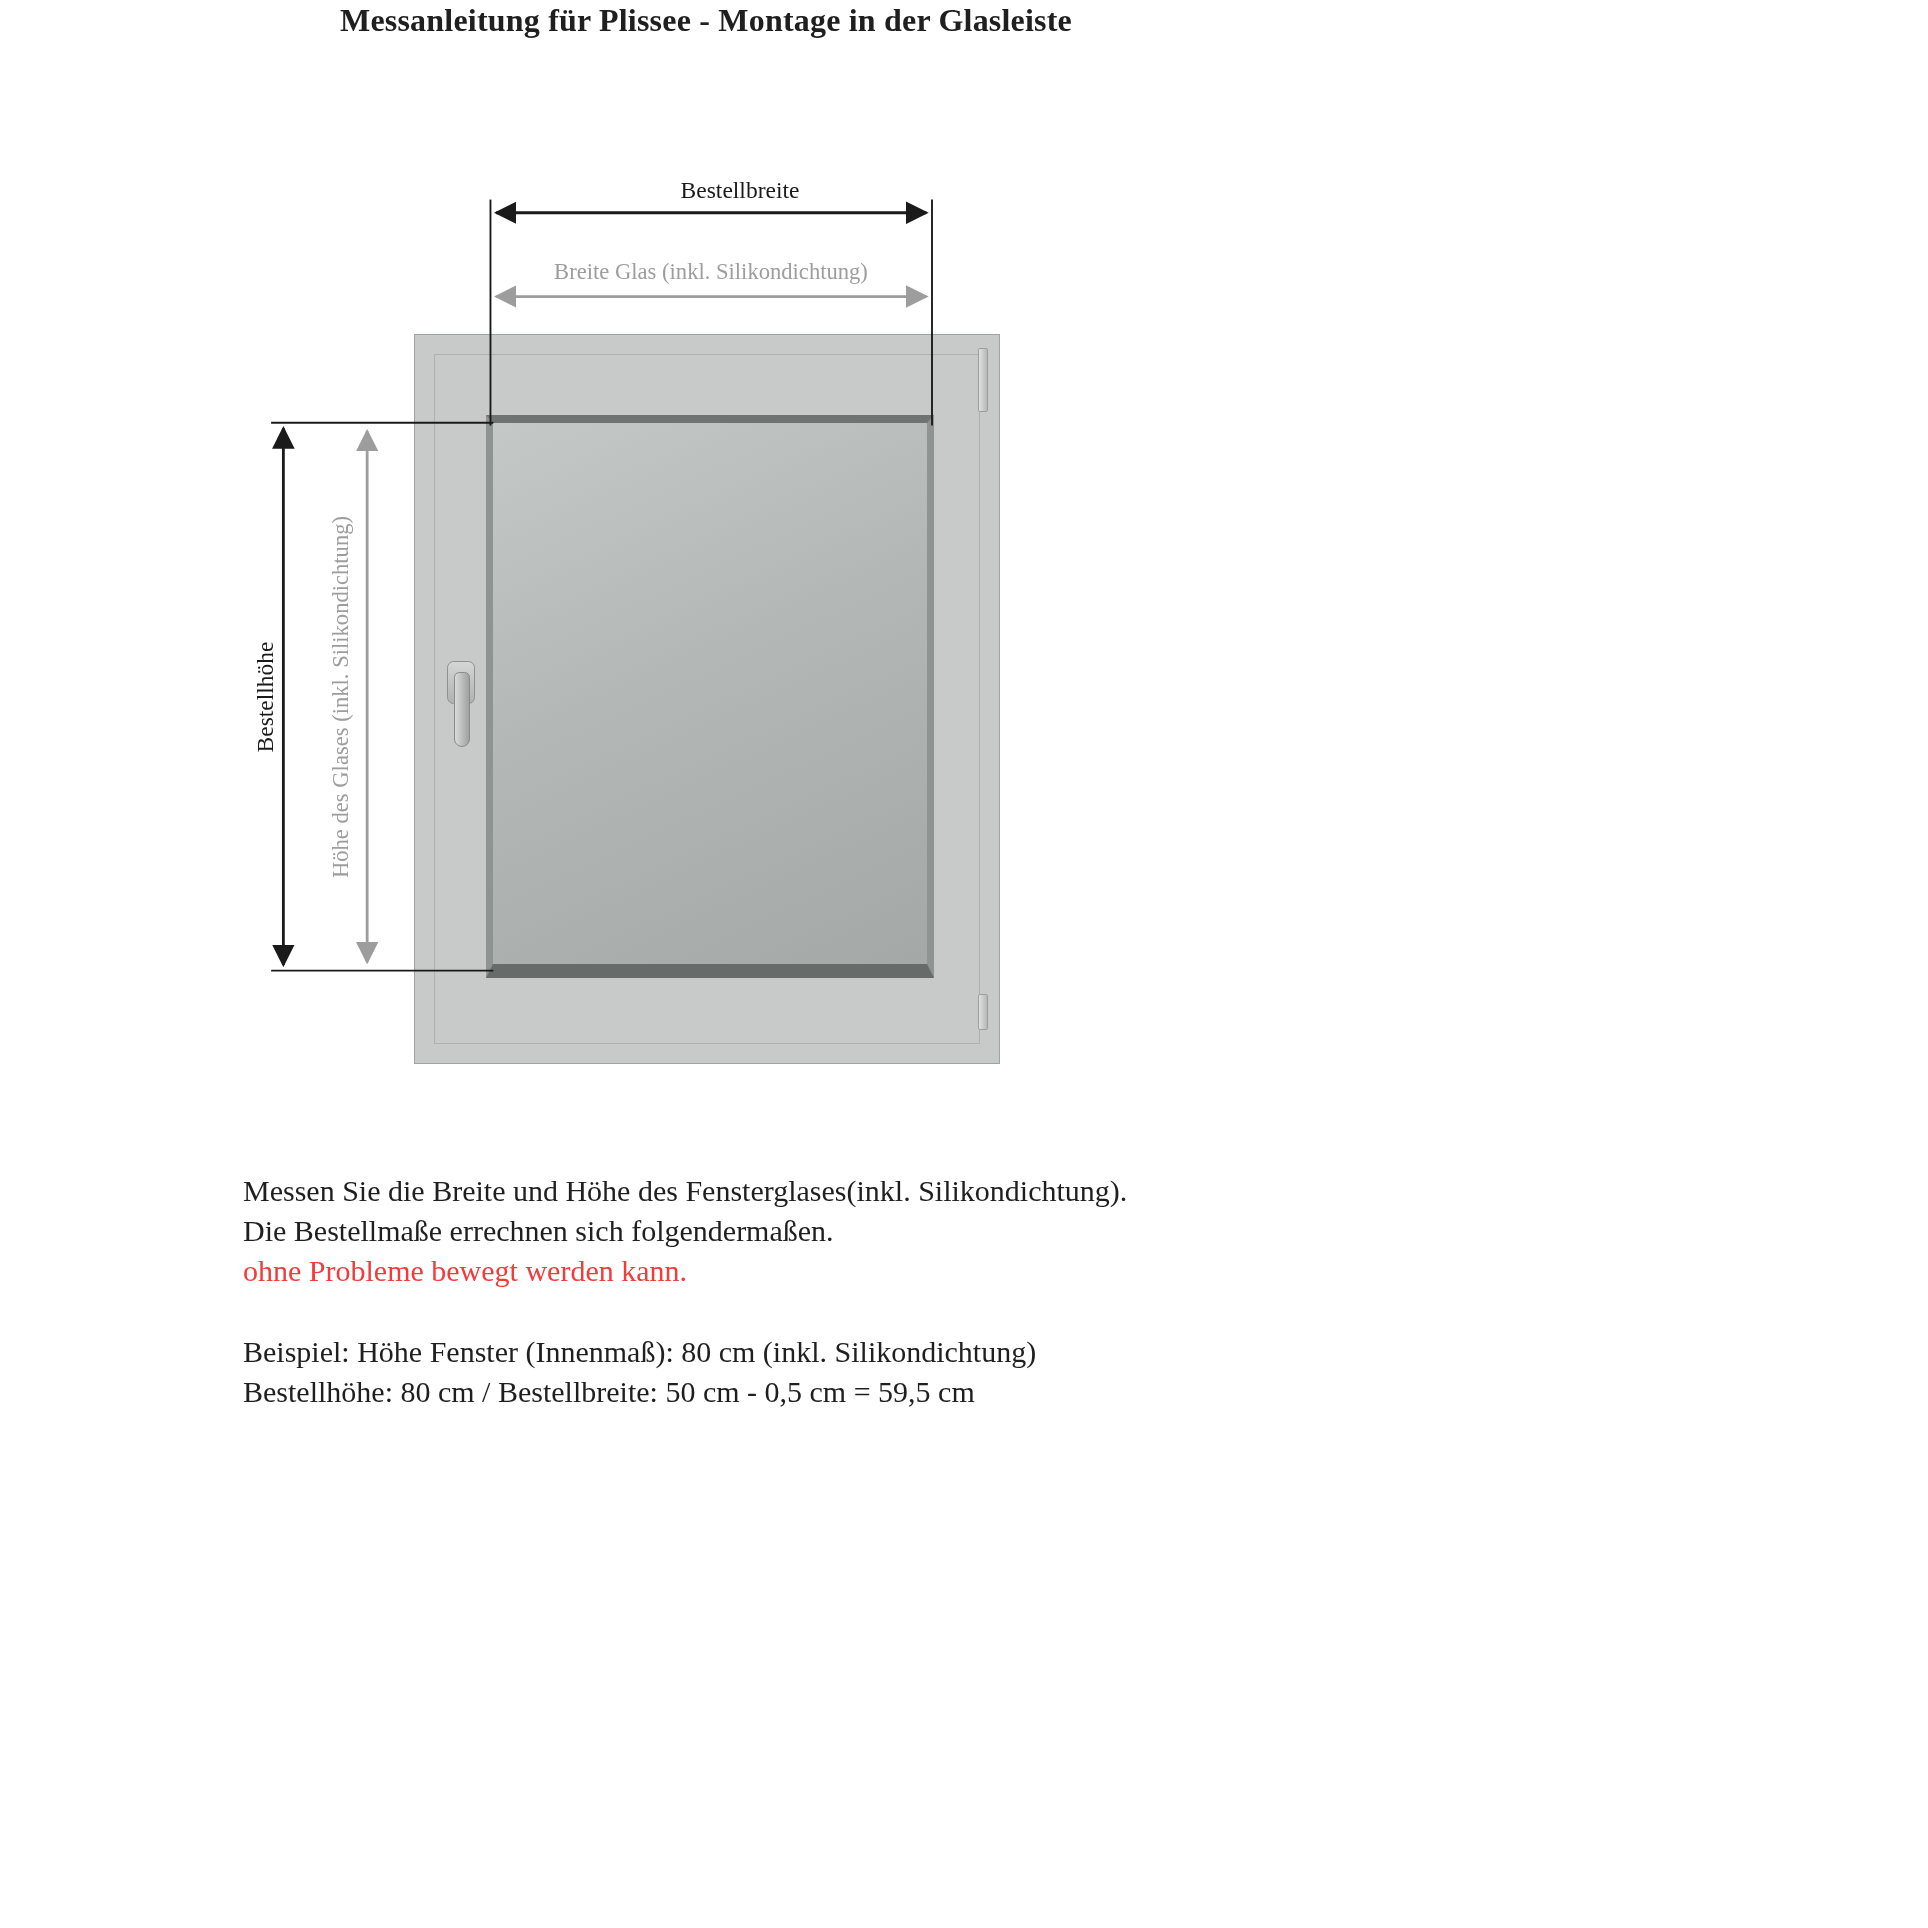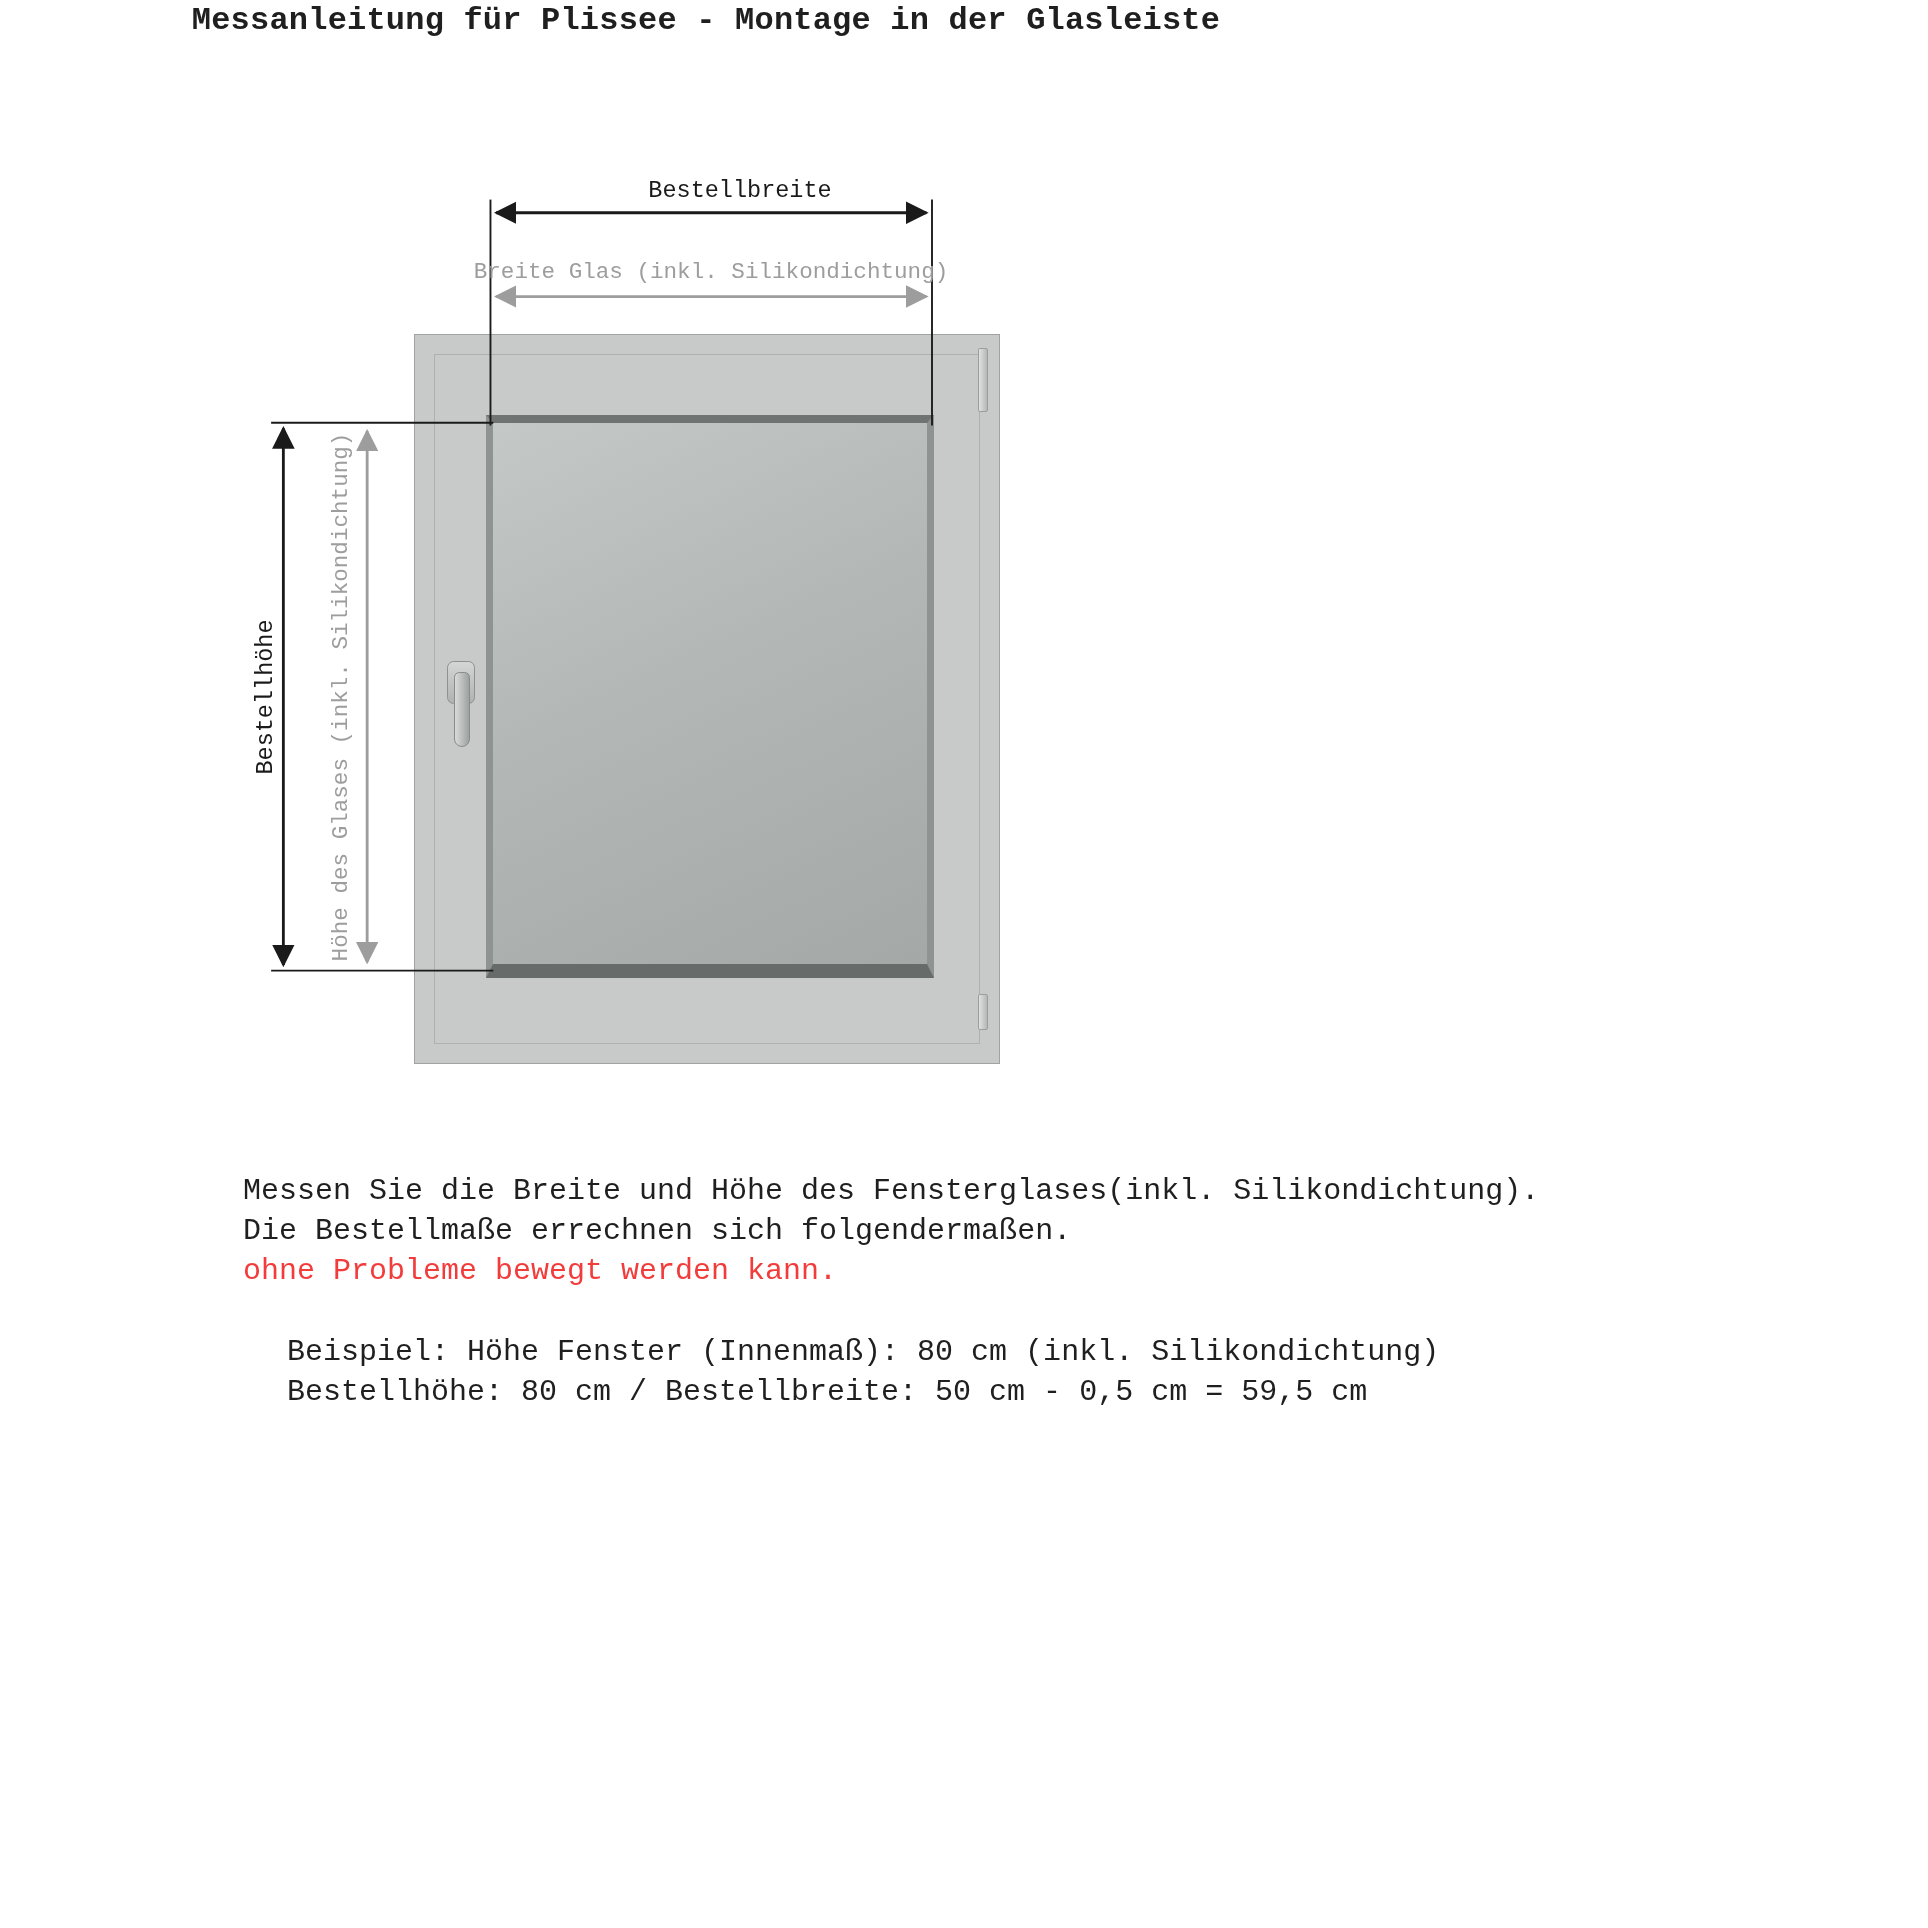--- a/index.html
+++ b/index.html
@@ -1,21 +1,21 @@
 <!DOCTYPE html>
 <html style="--text: #1f1f1f; --warning_red: #f23b3b; --measure_black: #1a1a1a; --measure_gray: #9d9d9d; --frame_fill: #c7cac9; --frame_line: #9fa3a2; --glass_light: #c4c8c7; --glass_dark: #a4a8a7; --bevel_dark: #676c6b;font-size:15px"><head>
 <meta charset="utf-8">
 <style>
   html, body { margin: 0; padding: 0; background: #ffffff; }
   .page {
     position: relative;
     width: 1648px;
     height: 1928px;
     background: #ffffff;
-    font-family: Liberation Mono, monospace;
+    font-family: Liberation Serif, serif;
     color: var(--text, #1f1f1f);
     overflow: hidden;
   }
 
   
   .title {
     position: absolute;
     left: 706px;
     top: 1.9px;
     transform: translateX(-50%);
@@ -107,21 +107,21 @@
   .instructions {
     position: absolute;
     left: 243px;
     top: 1171px;
     font-size: 30px;
     line-height: 40px;
     color: var(--text, #1f1f1f);
   }
   .instructions p { margin: 0; }
   .warning { color: var(--warning_red, #f23b3b); }
-  .example-block { margin-top: 41px; margin-left: 44px; }
+  .example-block { margin-top: 41px; }
   .indented { padding-left: 121px; }
 </style>
 </head>
 <body>
 
 <div class="page">
 
   <h1 class="title">Messanleitung für Plissee - Montage in der Glasleiste</h1>
 
   <div class="diagram">

